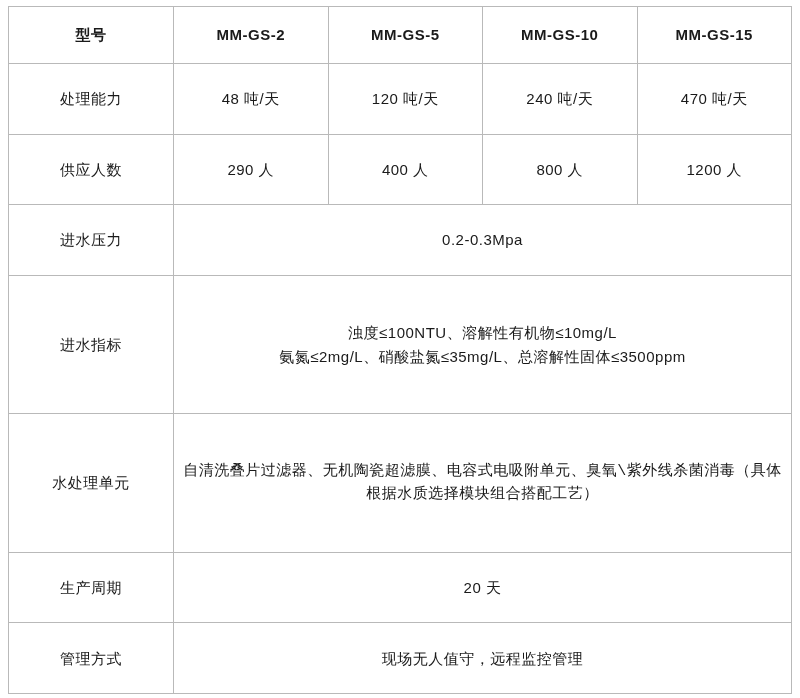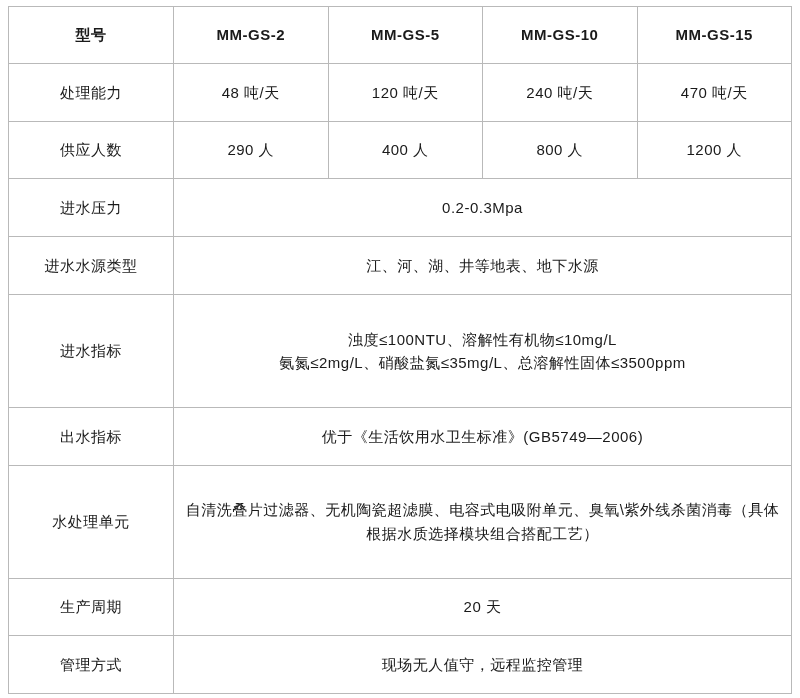--- a/index.html
+++ b/index.html
@@ -56,20 +56,21 @@
     line-height: 1.9;
     margin-top: 28px;
   }
   .two-line div {
     white-space: nowrap;
   }
   .wrap-cell {
     padding-left: 14px;
     padding-right: 14px;
     line-height: 1.85;
+    font-family: Liberation Mono, monospace;
   }
   .label-2line {
     line-height: 1.7;
   }
 </style>
 </head>
 <body>
 
 <div class="spec-sheet">
   <table class="spec-table">
@@ -97,37 +98,29 @@
         <td class="val-cell">400 人</td>
         <td class="val-cell">800 人</td>
         <td class="val-cell">1200 人</td>
       </tr>
 
       <tr>
         <td class="label-cell">进水压力</td>
         <td class="val-cell" colspan="4">0.2-0.3Mpa</td>
       </tr>
 
-      <tr>
-        <td class="label-cell">进水水源类型</td>
-        <td class="val-cell" colspan="4">江、河、湖、井等地表、地下水源</td>
-      </tr>
 
       <tr>
         <td class="label-cell">进水指标</td>
         <td class="val-cell two-line" colspan="4">
           <div>浊度≤100NTU、溶解性有机物≤10mg/L</div>
           <div>氨氮≤2mg/L、硝酸盐氮≤35mg/L、总溶解性固体≤3500ppm</div>
         </td>
       </tr>
 
-      <tr>
-        <td class="label-cell">出水指标</td>
-        <td class="val-cell" colspan="4">优于《生活饮用水卫生标准》(GB5749—2006)</td>
-      </tr>
 
 
       <tr>
         <td class="label-cell">水处理单元</td>
         <td class="val-cell wrap-cell" colspan="4">自清洗叠片过滤器、无机陶瓷超滤膜、电容式电吸附单元、臭氧\紫外线杀菌消毒（具体根据水质选择模块组合搭配工艺）</td>
       </tr>
 
 
       <tr>
         <td class="label-cell">生产周期</td>

